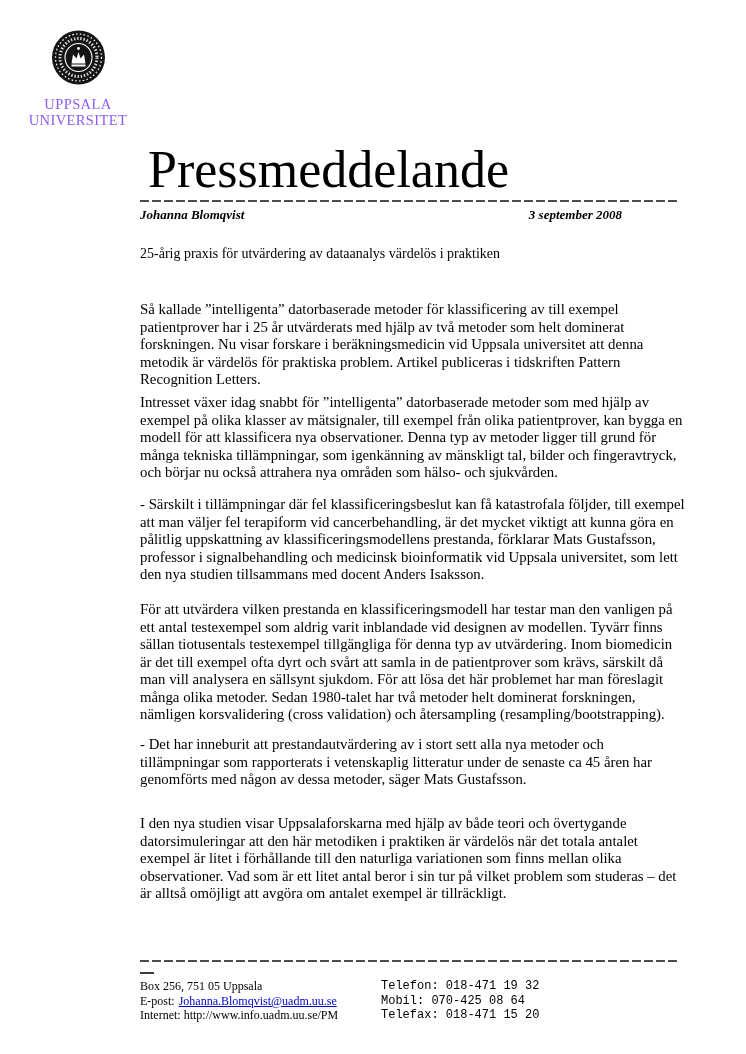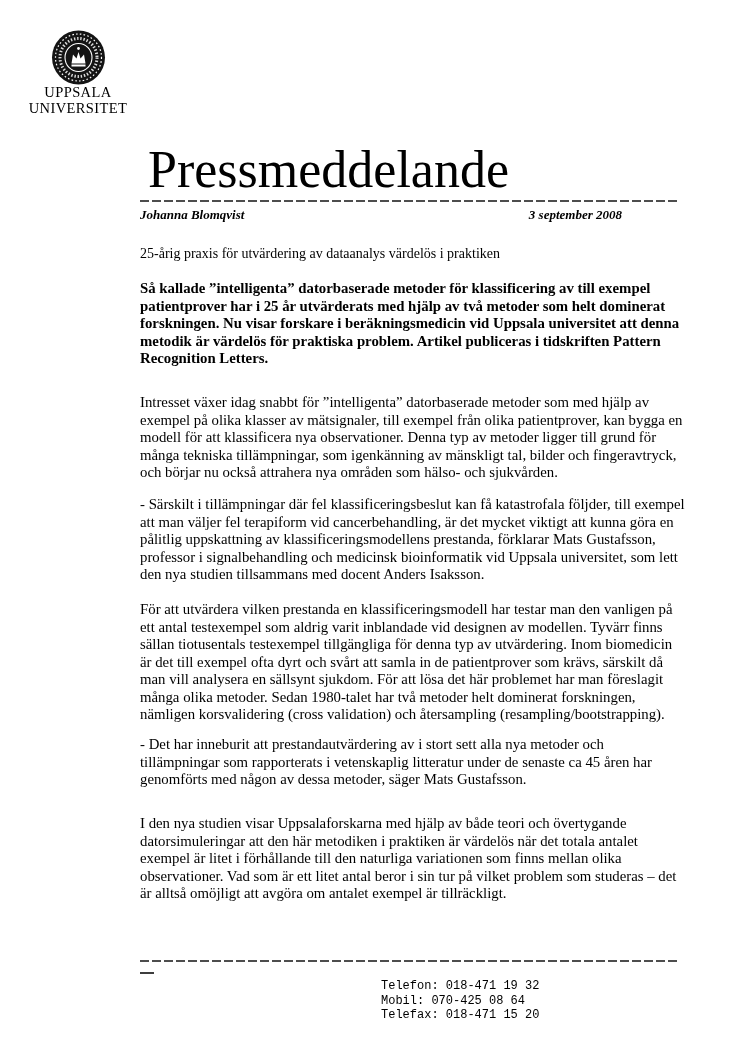--- a/index.html
+++ b/index.html
@@ -8,21 +8,21 @@
     width:746px;height:1054px;
     margin:0 auto;
     background:#ffffff;
     font-family:"Liberation Serif", serif;
     color:#000;
     overflow:hidden;
   }
   
   .logo{position:absolute;left:26px;top:30px;width:104px;text-align:center;}
   .seal{display:block;margin:0 auto;}
-  .logo-text{font-size:14.5px;line-height:1.1;letter-spacing:0.4px;color:#000000;}
+  .logo-text{margin-top:12px;font-size:14.5px;line-height:1.1;letter-spacing:0.4px;color:#8b5cf6;}
   
   .title{
     position:absolute;left:140px;top:136px;margin:8px;
     font-size:52px;font-weight:400;line-height:1;letter-spacing:0px;
   }
   .rule{
     position:absolute;left:140px;width:537px;height:2px;
     background:repeating-linear-gradient(90deg,#4d4d4d 0 9px,transparent 9px 12px);
   }
   .rule-top{top:200px;}
@@ -38,21 +38,21 @@
   
   .headline{
     position:absolute;left:140px;top:246px;margin:0;
     font-size:14px;font-weight:400;line-height:1.2;white-space:nowrap;
   }
   .para{
     position:absolute;left:140px;margin:0;width:606px;
     font-size:14.8px;line-height:17.5px;
     white-space:pre-line;
   }
-  .lead{font-weight:bold;top:280px;}
+  .lead{font-weight:normal;top:301px;}
   .p0{top:394px;}
   .p1{top:496px;}
   .p2{top:601px;}
   .p3{top:736px;}
   .p4{top:815px;}
   
   .footer-col{position:absolute;top:979px;font-size:12px;line-height:14.6px;}
   .footer-left{left:140px;}
   .footer-right{left:381px;font-family:Liberation Mono, monospace;}
   .email-label{margin-right:4px;}
@@ -114,20 +114,27 @@
 genomförts med någon av dessa metoder, säger Mats Gustafsson.</p>
   <p class="para p4">I den nya studien visar Uppsalaforskarna med hjälp av både teori och övertygande
 datorsimuleringar att den här metodiken i praktiken är värdelös när det totala antalet
 exempel är litet i förhållande till den naturliga variationen som finns mellan olika
 observationer. Vad som är ett litet antal beror i sin tur på vilket problem som studeras – det
 är alltså omöjligt att avgöra om antalet exempel är tillräckligt.</p>
 
   <div class="rule rule-bottom"></div>
   <div class="tiny-rule"></div>
 
+  <div class="footer-col footer-left">
+    <div>Box 256, 751 05 Uppsala</div>
+    <div>
+      <span class="email-label">E-post:</span><a class="email-link">Johanna.Blomqvist@uadm.uu.se</a>
+    </div>
+    <div>Internet: http://www.info.uadm.uu.se/PM</div>
+  </div>
 
   <div class="footer-col footer-right">
     <div>Telefon: 018-471 19 32</div>
     <div>Mobil: 070-425 08 64</div>
     <div>Telefax: 018-471 15 20</div>
   </div>
 
 </div>
 
 </body></html>

